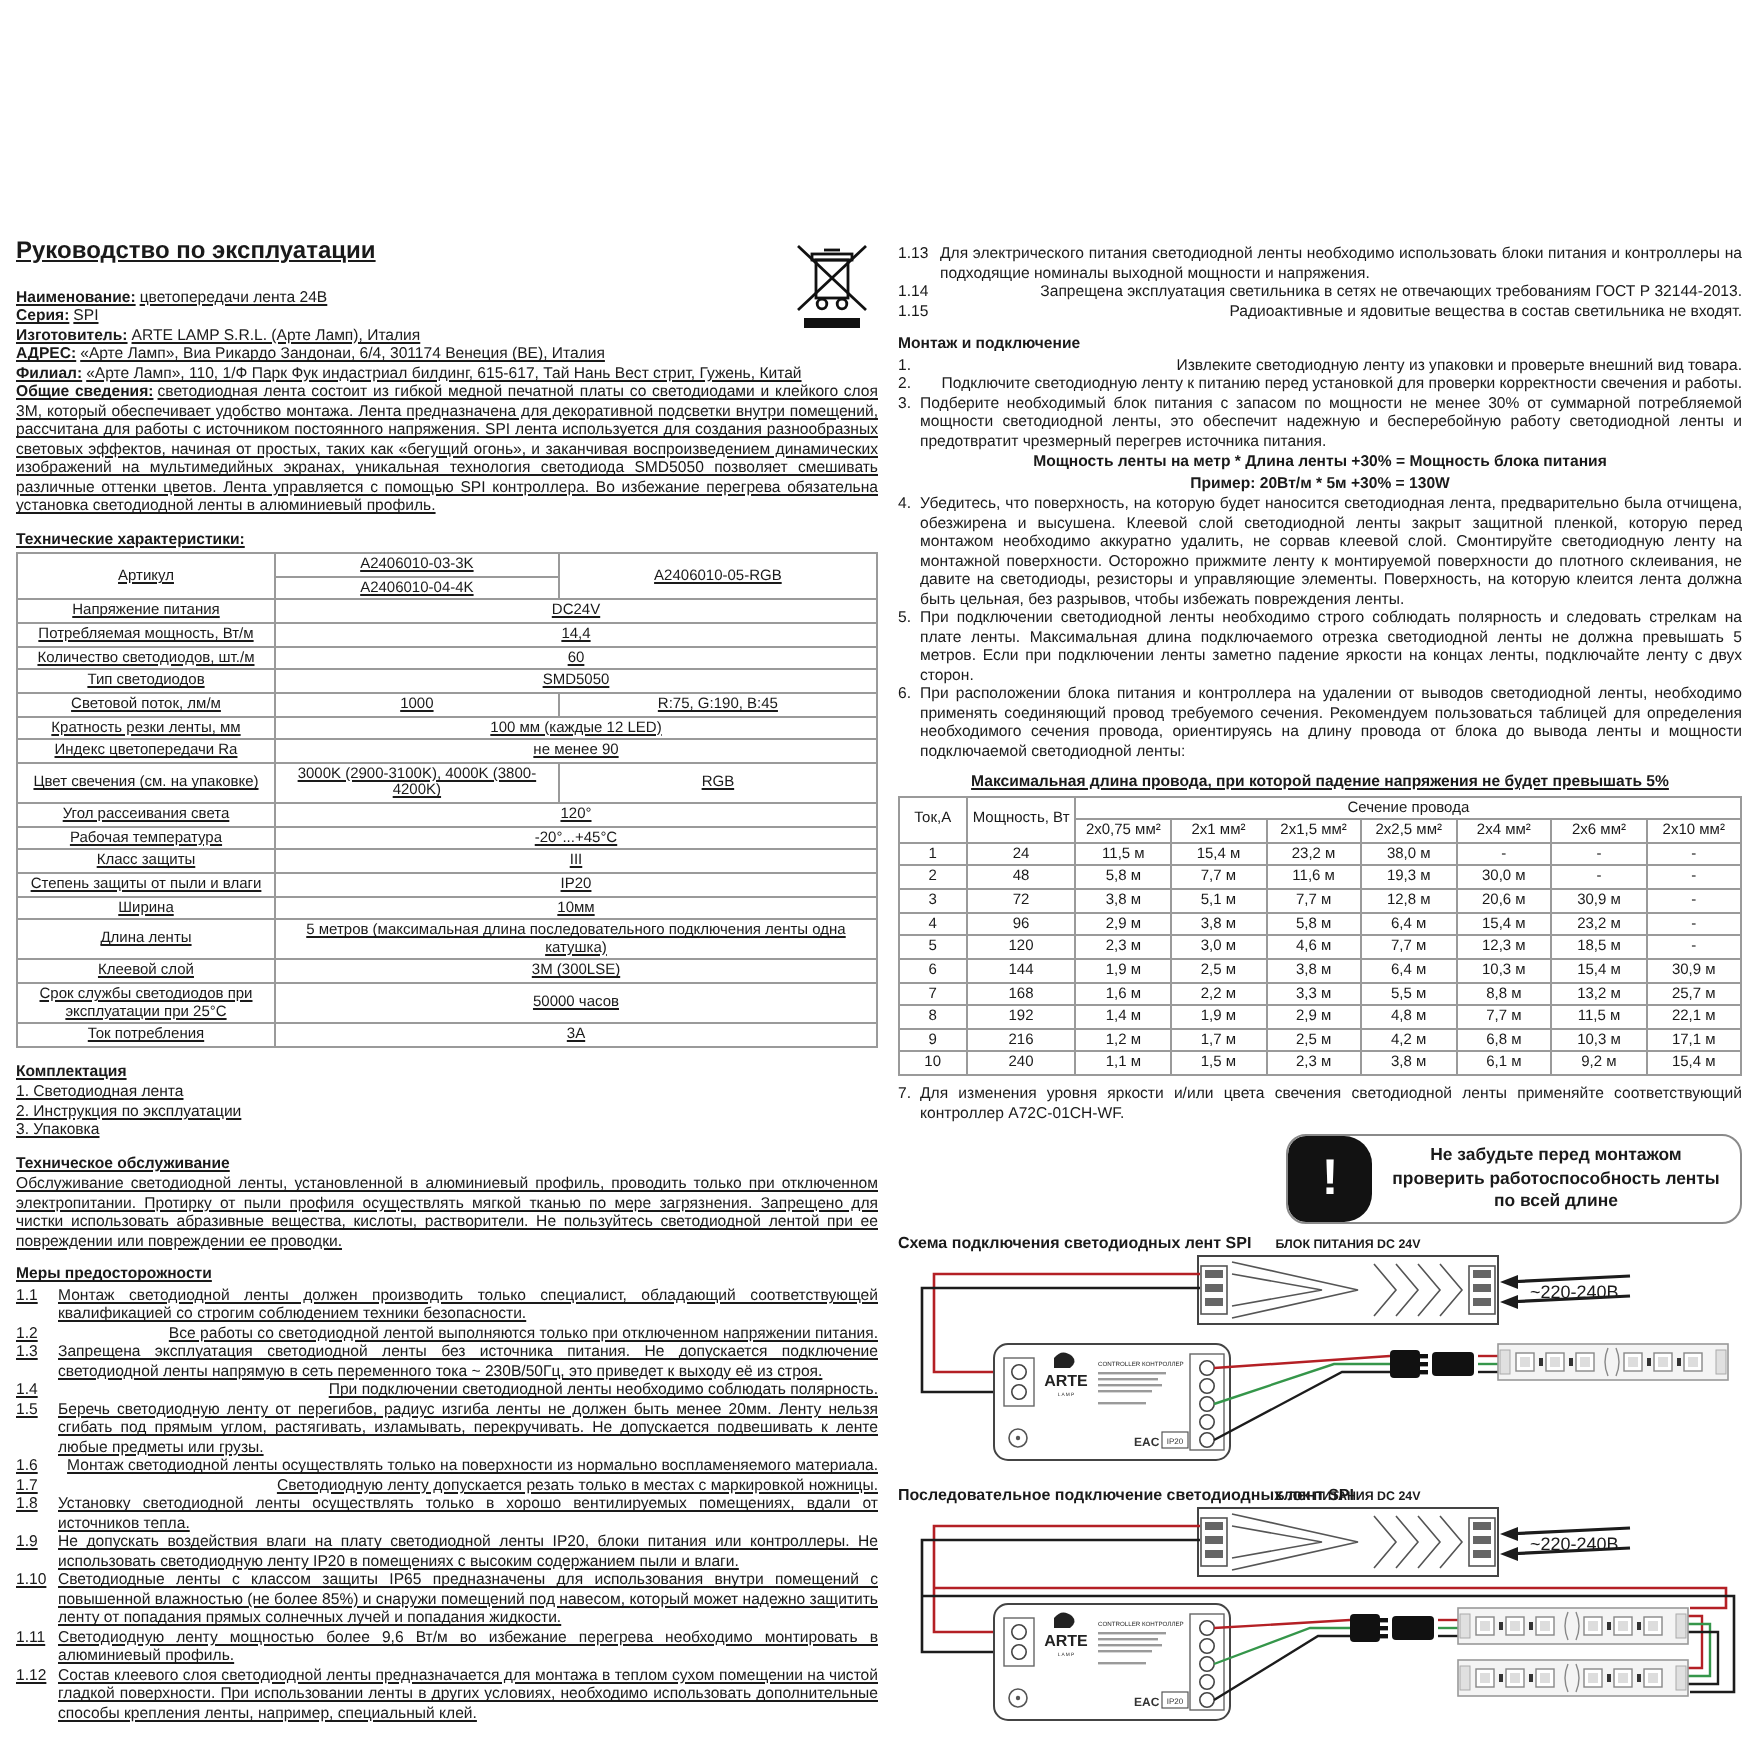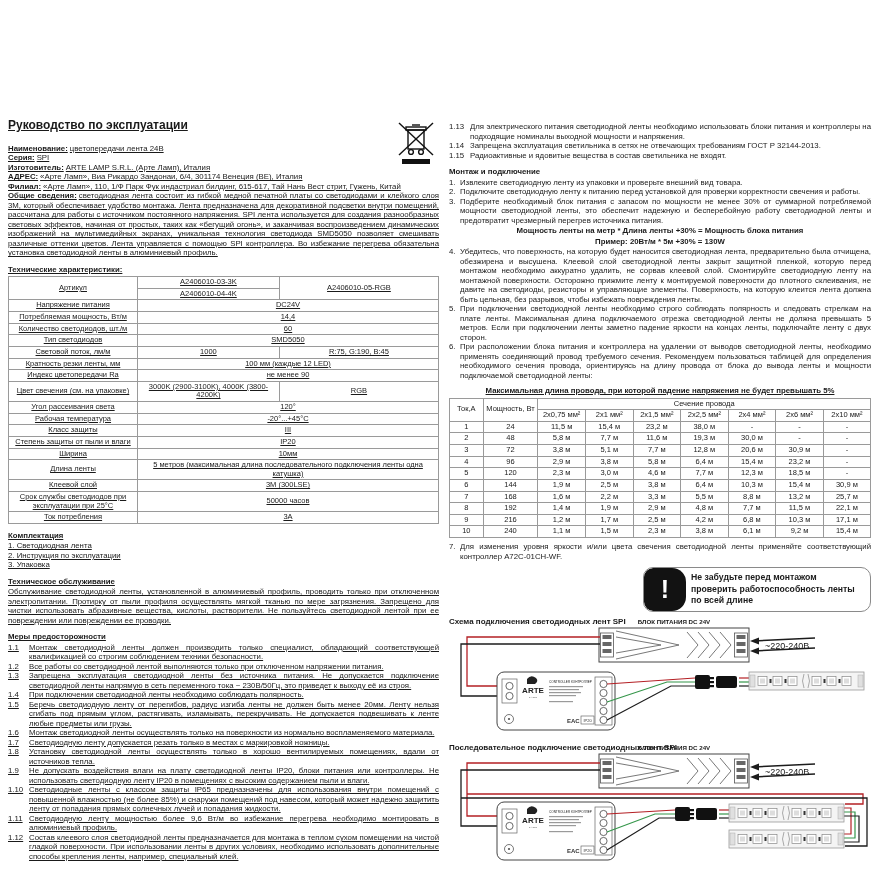--- a/index.html
+++ b/index.html
@@ -8,29 +8,29 @@
   .col-l{position:absolute;left:8px;top:118px;width:431px;font-size:7.8px;line-height:1.22;text-decoration:underline;}
   .col-r{position:absolute;left:449px;top:122px;width:422px;font-size:7.8px;line-height:1.22;}
   .title{font-size:12px;font-weight:bold;margin:0 0 11px 0;}
   .h{font-weight:bold;margin:7px 0 1px 0;}
   .para{text-align:justify;margin:0;}
   .info-line b{margin-right:2px;}
   table{width:100%;border-collapse:collapse;font-size:7.5px;line-height:1.15;table-layout:fixed;padding-left:22px;}
   td{border:1px solid #9a9a9a;padding:1px 2px;text-align:center;vertical-align:middle;}
   .spec-table{margin-top:2px;}
   .wt-title{font-weight:bold;text-align:center;margin:6px 0 2px 0;text-decoration:underline;}
-  .li{display:flex;text-align:justify;}
+  .li{display:flex;text-align:justify;justify-content:space-between;}
   .li .n{flex:none;}
   .list-prec .n{width:21px;}
   .list-cont .n{width:21px;}
   .list-mount .n{width:11px;}
   .formula{font-weight:bold;text-align:center;margin:1px 0;}
   .warnbox{width:226px;margin:6px 0 2px auto;display:flex;border:1px solid #8a8a8a;border-radius:10px;overflow:hidden;background:#fff;}
   .warn-icon{flex:0 0 42px;background:#121212;color:#fff;display:flex;align-items:center;justify-content:center;font-size:25px;font-weight:bold;border-radius:9px 14px 14px 9px;}
-  .warn-text{flex:1;padding:4px 5px;font-weight:bold;font-size:8.7px;line-height:1.35;display:flex;align-items:center;}
+  .warn-text{flex:1;padding:4px 5px;font-weight:bold;font-size:8.7px;line-height:1.35;text-align:center;display:flex;align-items:center;}
   .weee{position:absolute;top:2px;right:2px;}
   svg{display:block;}
   svg text{font-family:"Liberation Sans",sans-serif;}
   .diag{margin-top:4px;}
 </style>
 </head>
 <body>
 
 <div class="page">
 

